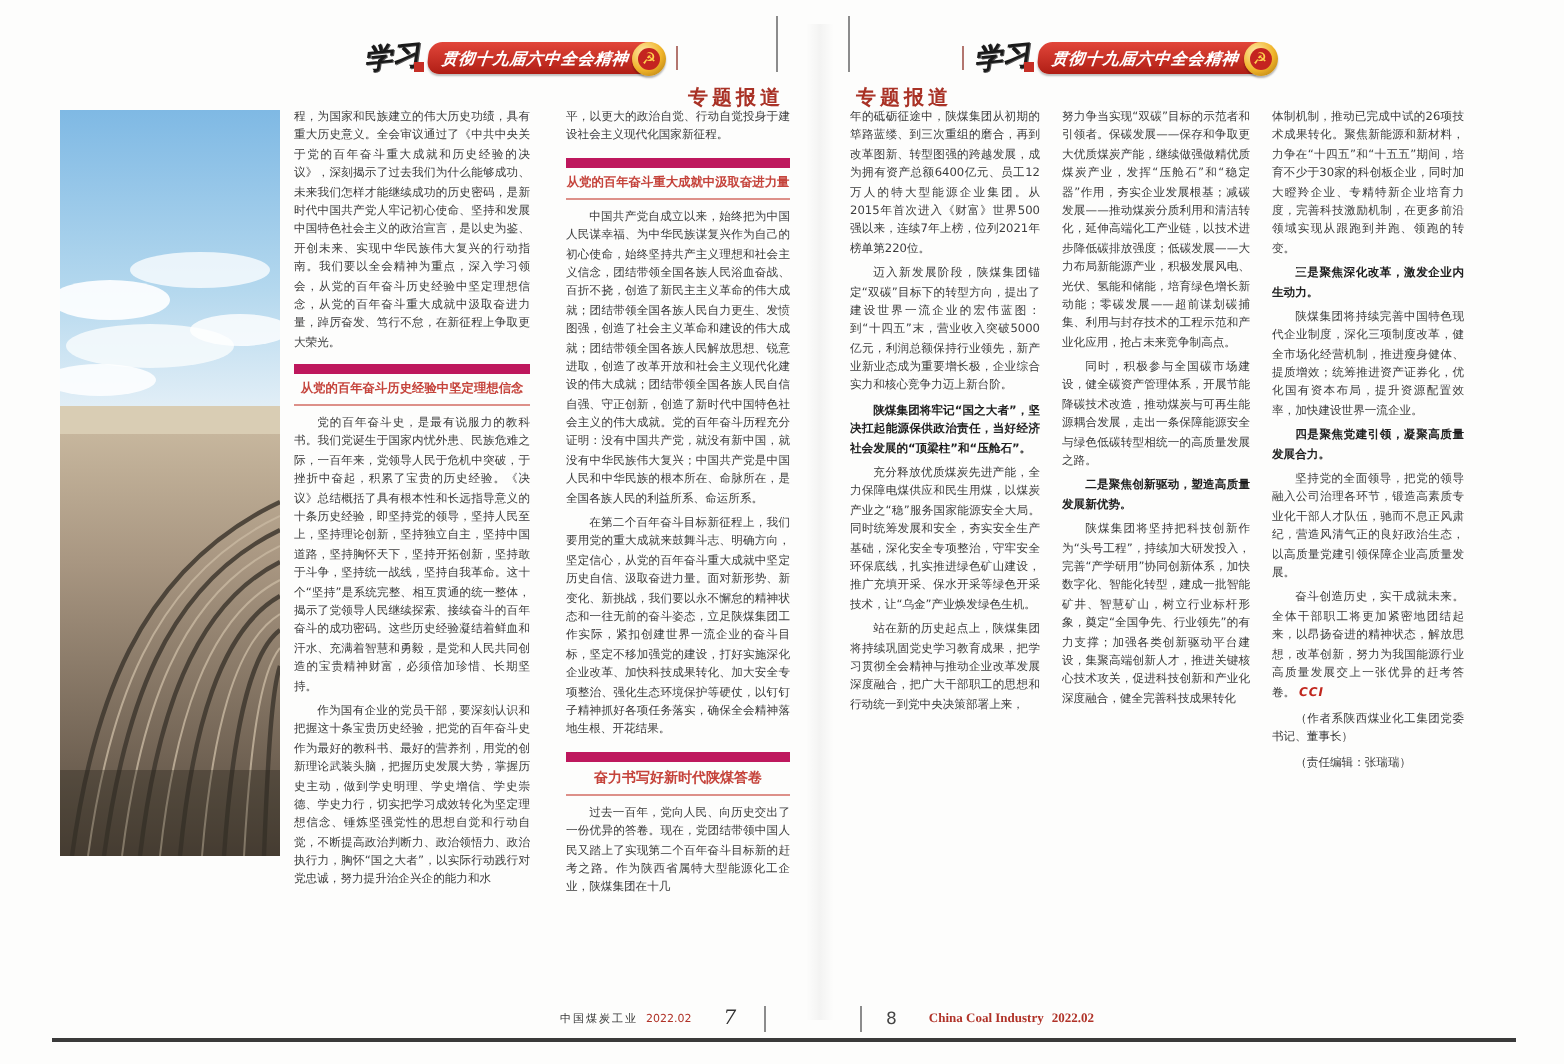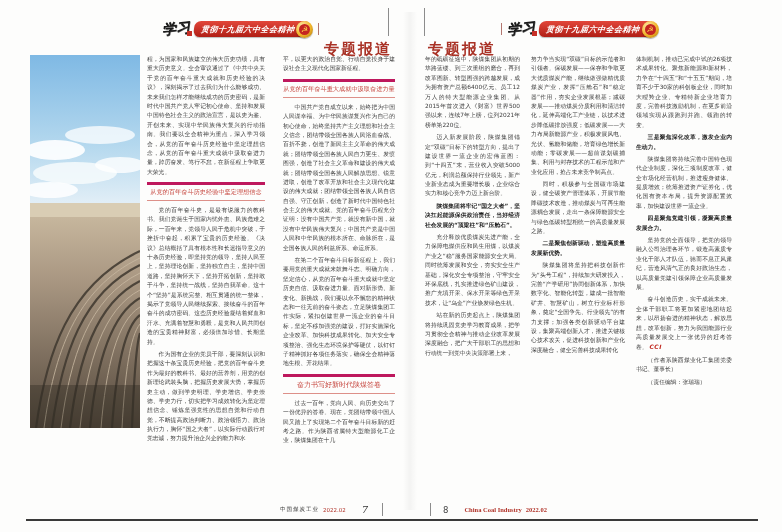--- a/index.html
+++ b/index.html
@@ -4,21 +4,21 @@
 <style>
   * { margin:0; padding:0; box-sizing:border-box; }
   html,body { width:782px; height:532px; }
   body { background:#fafaf8; font-family:"DejaVu Sans",sans-serif; position:relative; overflow:hidden; color:#3b3b3b; }
   .stage { position:absolute; inset:0; background:#fdfdfc; }
 
   
   .pg-header { position:absolute; top:14px; height:30px; display:flex; align-items:center; gap:5px; }
   .hdr-left  { right:390px; left:auto; }
   .hdr-right { left:428px; }
-  .section-label { font-size:15px; font-weight:bold; color:#a93226; letter-spacing:2px;margin-top:40px; }
+  .section-label { font-size:10px; font-weight:bold; color:#a93226; letter-spacing:2px;margin-top:40px; }
   .hdr-sep { width:1px; height:12px; background:#b3766f; }
   .hdr-rule { position:absolute; top:8px; width:1px; height:28px; background:#8c8c8c; }
   .rule-l { left:388px; } .rule-r { left:424px; }
 
   .banner { position:relative; display:flex; align-items:center; height:26px; }
   .banner .xuexi { font-family:"DejaVu Serif",serif; font-style:italic; font-weight:bold; font-size:14px; color:#1a1a1a; transform:rotate(-6deg); margin-right:-2px; z-index:3; text-shadow:0.5px 0.5px 0 #555; }
   .banner .seal { width:5px; height:5px; background:#c62f26; margin:8px 2px 0 -1px; z-index:3; }
   .banner .ribbon { position:relative; background:linear-gradient(180deg,#e2463a,#b01e15); color:#fff; font-weight:bold; font-style:italic; font-size:8px; letter-spacing:0.5px; padding:2.5px 16px 2.5px 7px; border-radius:8px 10px 10px 8px; transform:skewX(-6deg); box-shadow:0 1px 1px rgba(0,0,0,.25); white-space:nowrap; }
   .banner .emblem { position:relative; margin-left:-14px; width:17px; height:17px; border-radius:50%; background:radial-gradient(circle at 35% 30%,#ffe9a8,#f0b429 55%,#a8720c); display:flex; align-items:center; justify-content:center; z-index:2; box-shadow:0 1px 1px rgba(0,0,0,.3); }
   .banner .emblem-core { width:11px; height:11px; border-radius:50%; background:#c42420; color:#ffd34d; font-size:8px; line-height:11px; text-align:center; }
@@ -29,21 +29,21 @@
   
   .col { position:absolute; top:55px; height:444px; overflow:hidden; text-align:justify; }
   .col p { font-size:5.8px; line-height:1.62; margin-bottom:3px; }
   .indent { text-indent:2em; }
   .bl { font-weight:bold; color:#1f1f1f; }
   .col-a { left:147px; width:118px; }
   .col-b { left:283px; width:112px; }
   .col-r1 { left:425px; width:95px; }
   .col-r2 { left:531px; width:94px; }
   .col-r3 { left:636px; width:96px; }
-  .rh { color:#c5433b; font-weight:normal; text-align:center; border-top:3px solid #be185d; border-bottom:1px solid #dd9089; padding:3px 0; margin:5px 0 5px; font-size:6.2px; letter-spacing:0; white-space:nowrap; overflow:hidden; }
+  .rh { color:#c5433b; font-weight:bold; text-align:center; border-top:5px solid #be185d; border-bottom:1px solid #dd9089; padding:3px 0; margin:5px 0 5px; font-size:6.2px; letter-spacing:0; white-space:nowrap; overflow:hidden; }
   .rh-a { font-size:6.2px; }
   .rh-b2 { font-size:7px; }
   .endmark { color:#c0261d; font-weight:bold; font-style:italic; font-size:6px; letter-spacing:0.5px; }
   .attr { text-indent:2em; color:#3b3b3b; }
 
   
   .footer { position:absolute; top:503px; font-size:5.5px; display:flex; align-items:center; gap:4px; }
   .ft-left { left:280px; }
   .ft-right { left:430px; }
   .f-journal { color:#333; letter-spacing:1px; }

